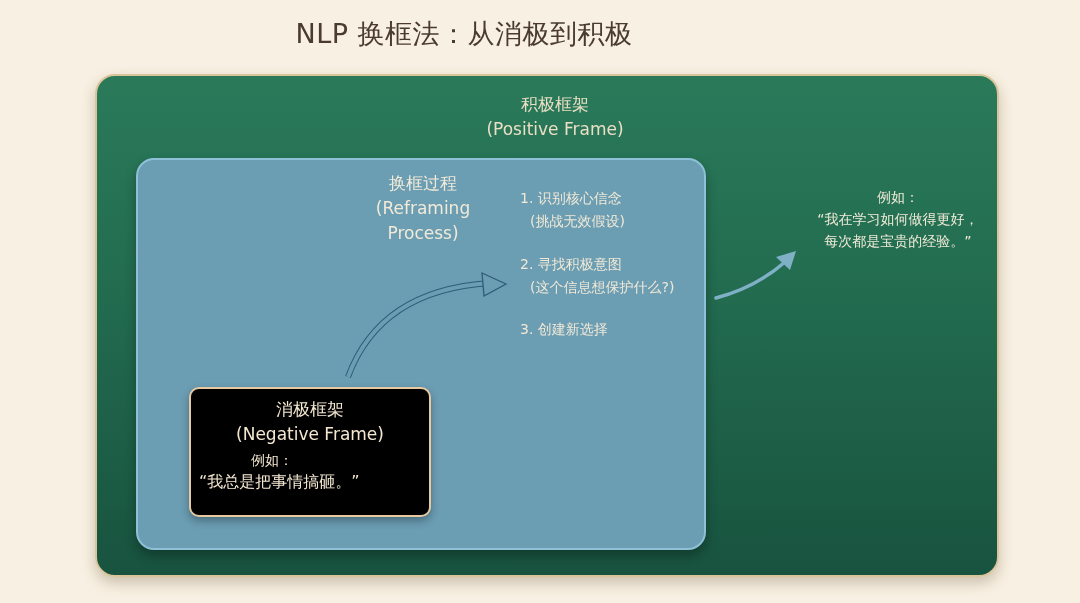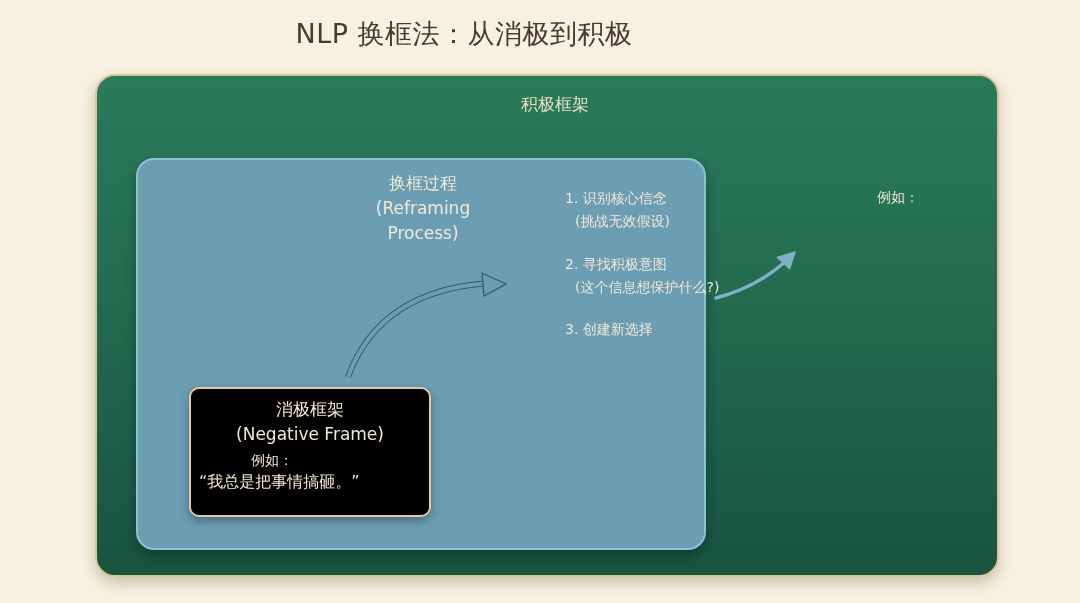--- a/index.html
+++ b/index.html
@@ -31,21 +31,21 @@
     background: #6b9db3;
     border: 2px solid #8ec0d8;
     box-sizing: border-box;
     box-shadow: 0 6px 12px rgba(0,0,0,0.3);
   }
   .process-title {
     position: absolute; left: 338px; width: 170px; top: 171px; text-align: center;
     color: #f2ead8; font-size: 17px; line-height: 25px;
   }
   .step {
-    position: absolute; color: #f1e9d6; font-size: 14px; line-height: 23px; margin-left: 45px;
+    position: absolute; color: #f1e9d6; font-size: 14px; line-height: 23px;
   }
   .step .sub { padding-left: 10px; }
   .negative {
     position: absolute; left: 189px; top: 387px; width: 242px; height: 130px;
     border-radius: 10px;
     background: #000000;
     border: 2px solid #e6c9a0;
     box-sizing: border-box;
     box-shadow: 0 4px 8px rgba(0,0,0,0.3);
   }
@@ -66,20 +66,21 @@
   svg.overlay { position: absolute; left: 0; top: 0; }
 </style>
 </head>
 <body>
 
 <div class="title">NLP 换框法：从消极到积极</div>
 
 <div class="outer">
   <div class="outer-title">
     <div>积极框架</div>
+    <div>(Positive Frame)</div>
   </div>
 </div>
 
 <div class="process"></div>
 
 <div class="process-title">
   <div>换框过程</div>
   <div>(Reframing Process)</div>
 </div>
 
@@ -99,20 +100,22 @@
   <div class="neg-title">
     <div>消极框架</div>
     <div>(Negative Frame)</div>
   </div>
   <div class="neg-example-label">例如：</div>
   <div class="neg-example">“我总是把事情搞砸。”</div>
 </div>
 
 <div class="pos-example">
   <div>例如：</div>
+  <div>“我在学习如何做得更好，</div>
+  <div>每次都是宝贵的经验。”</div>
 </div>
 
 <svg class="overlay" width="1080" height="603" viewBox="0 0 1080 603">
 
   <g>
     <path d="M348 377 Q 380 290 490 283" fill="none" stroke="#2f5d78" stroke-width="6" stroke-linecap="butt"></path>
     <path d="M348 377 Q 380 290 490 283" fill="none" stroke="#6b9db3" stroke-width="4"></path>
     <polygon points="482,273 506,284 484,296" fill="#6b9db3" stroke="#2f5d78" stroke-width="1.3" stroke-linejoin="miter"></polygon>
   </g>
 

